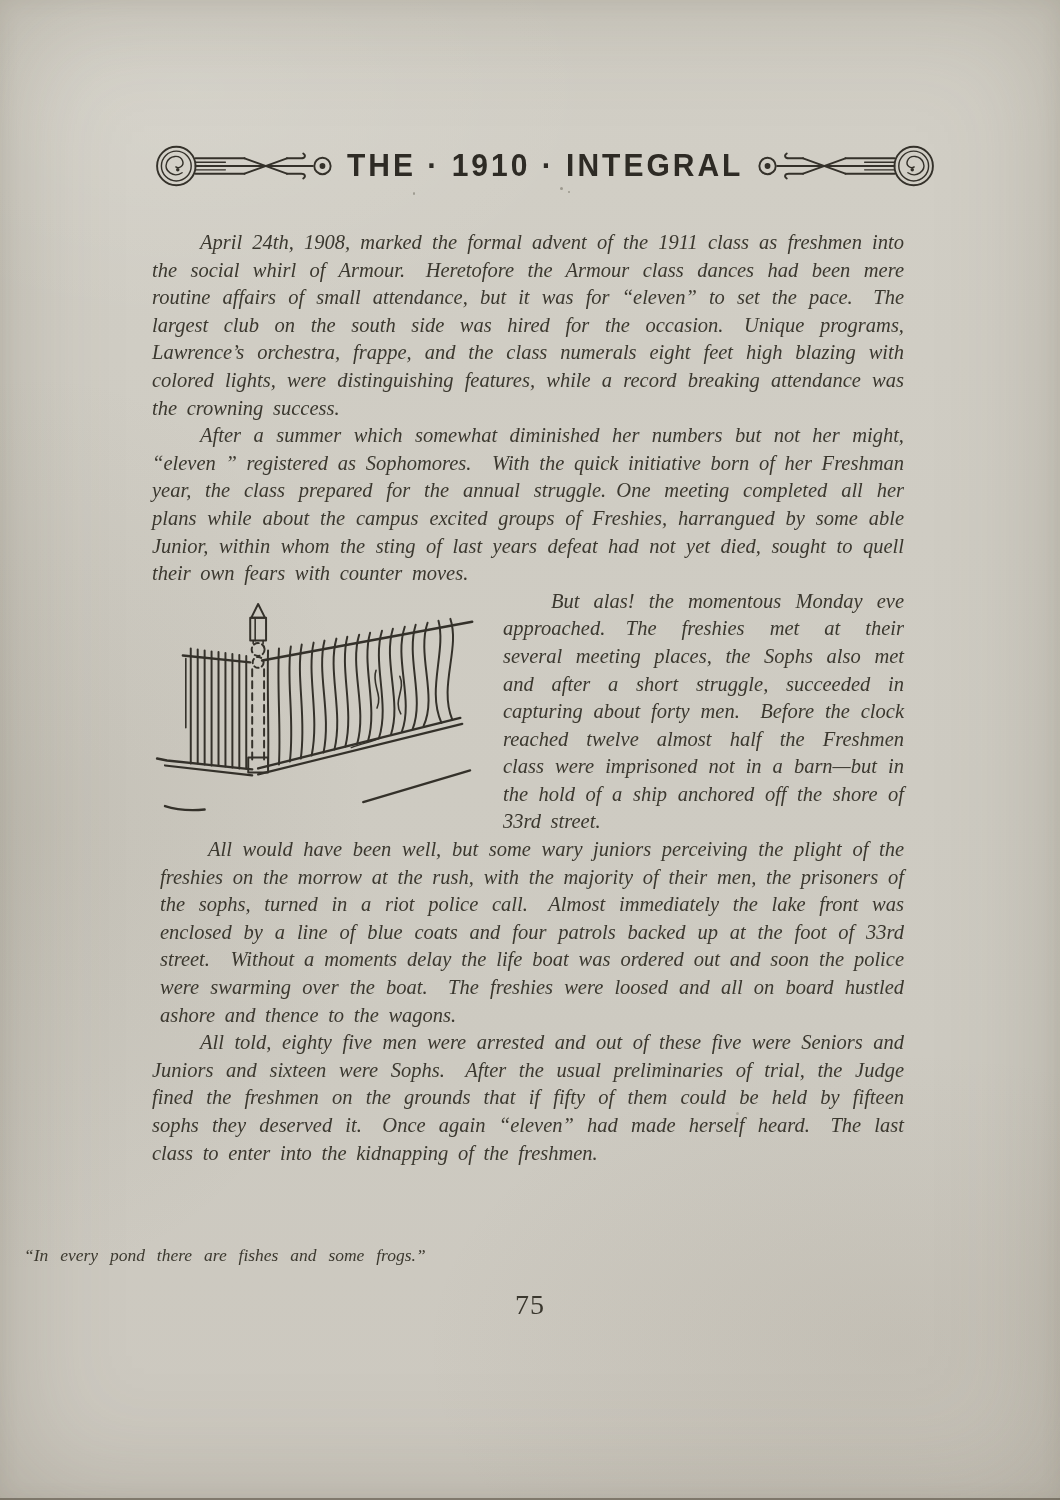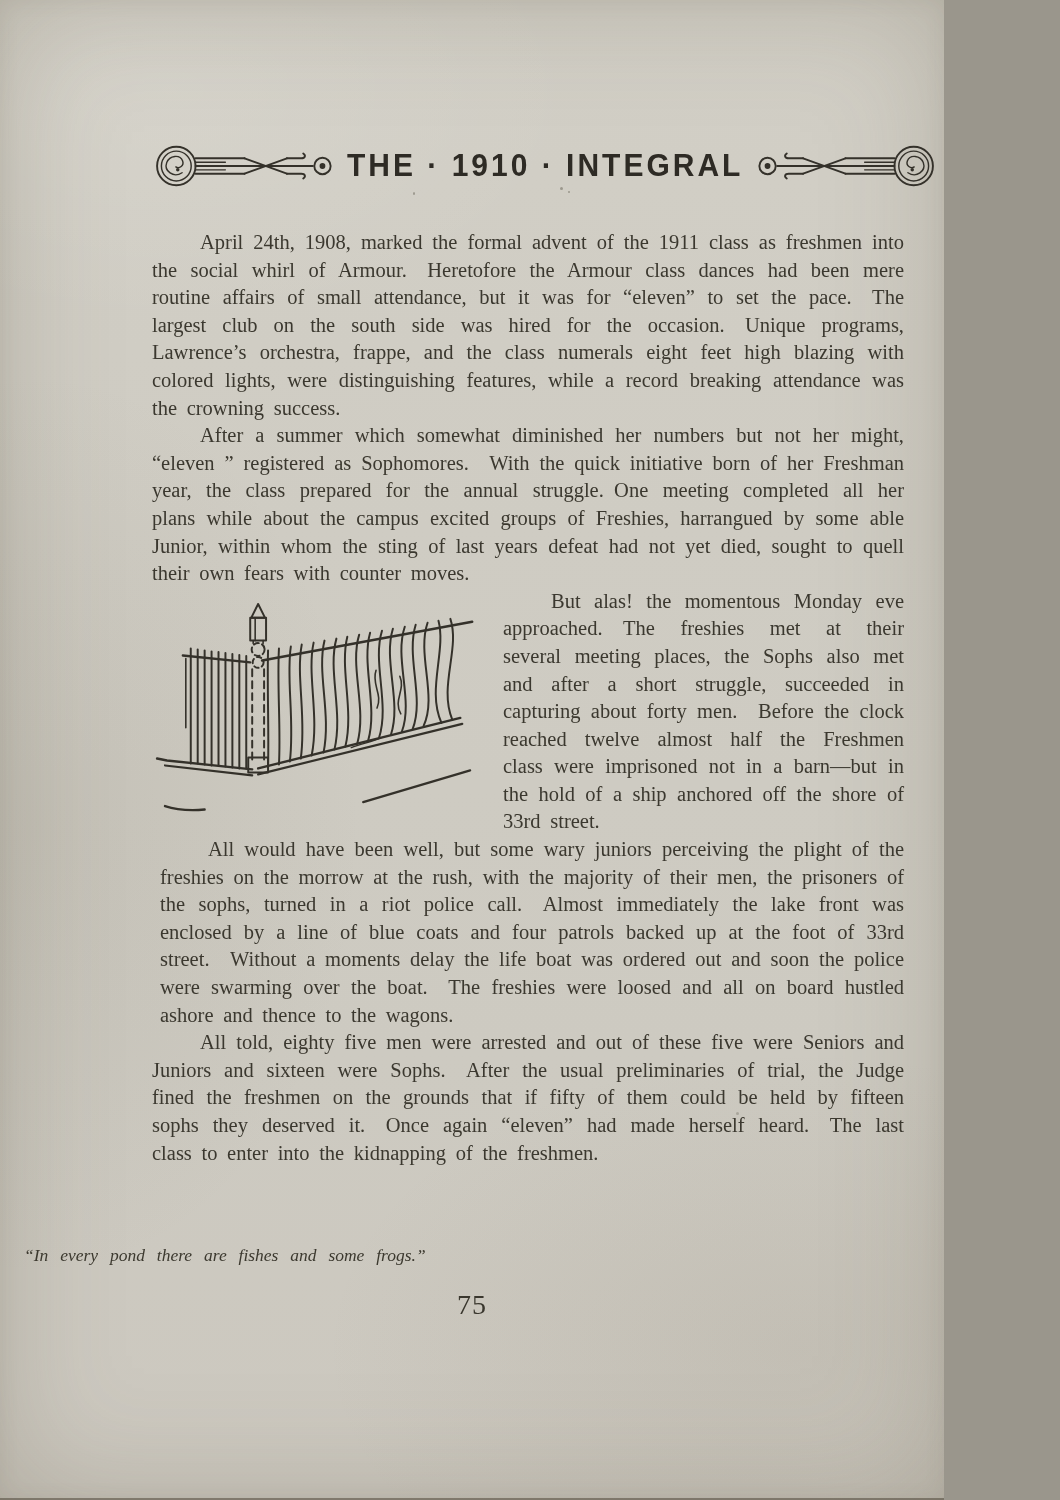--- a/index.html
+++ b/index.html
@@ -1,17 +1,17 @@
 <!DOCTYPE html>
 <html><head>
 <meta charset="utf-8">
 <style>
   html,body{margin:0;padding:0;background:#9a968c;}
   .sheet{
-    position:relative;width:944px;height:1500px;overflow:hidden;
+    position:relative;width:1060px;height:1500px;overflow:hidden;
     background:
       radial-gradient(ellipse 700px 400px at 18% 6%, rgba(255,255,250,0.10), transparent 60%),
       radial-gradient(ellipse 800px 500px at 85% 90%, rgba(110,100,80,0.10), transparent 60%),
       radial-gradient(ellipse 500px 700px at 4% 55%, rgba(110,102,84,0.10), transparent 65%),
       linear-gradient(180deg,#d2cfc6 0%, #cfccc3 35%, #cdcac1 70%, #ccc8bf 100%);
     box-shadow: inset 0 0 120px rgba(96,88,70,0.26), inset 0 0 20px rgba(96,88,70,0.10);
     font-family:"Liberation Serif", serif;
     color:#3b382f;
   }
   .header{
@@ -20,21 +20,21 @@
   }
   .ornament{width:193px;height:50px;flex:none;}
   .ornament.flip{transform:scaleX(-1);}
   .title{
     font-family:"Liberation Sans", sans-serif;font-weight:700;font-size:30px;
     letter-spacing:3px;color:#2e2b25;white-space:nowrap;padding:0 4px;
     transform:scaleY(1.04);
   }
   .body{
     position:absolute;left:152px;top:229px;width:752px;
-    font-size:20.5px;line-height:27.6px;text-align:justify;word-spacing:4.5px;
+    font-size:20.5px;line-height:27.6px;text-align:justify;word-spacing:4.5px;font-style:italic;
   }
   .body p{margin:0;text-indent:48px;}
   .body p.clear{clear:left;margin-left:8px;}
   .illus{float:left;width:351px;height:216px;margin:11px 0 6px 0;}
   .illus svg{width:100%;height:100%;display:block;}
   .quote{
     position:absolute;left:0;width:100%;top:1245px;
     font-style:italic;font-size:17.5px;word-spacing:7.5px;color:#3c392f;padding-left:24px;
   }
   .pagenum{

